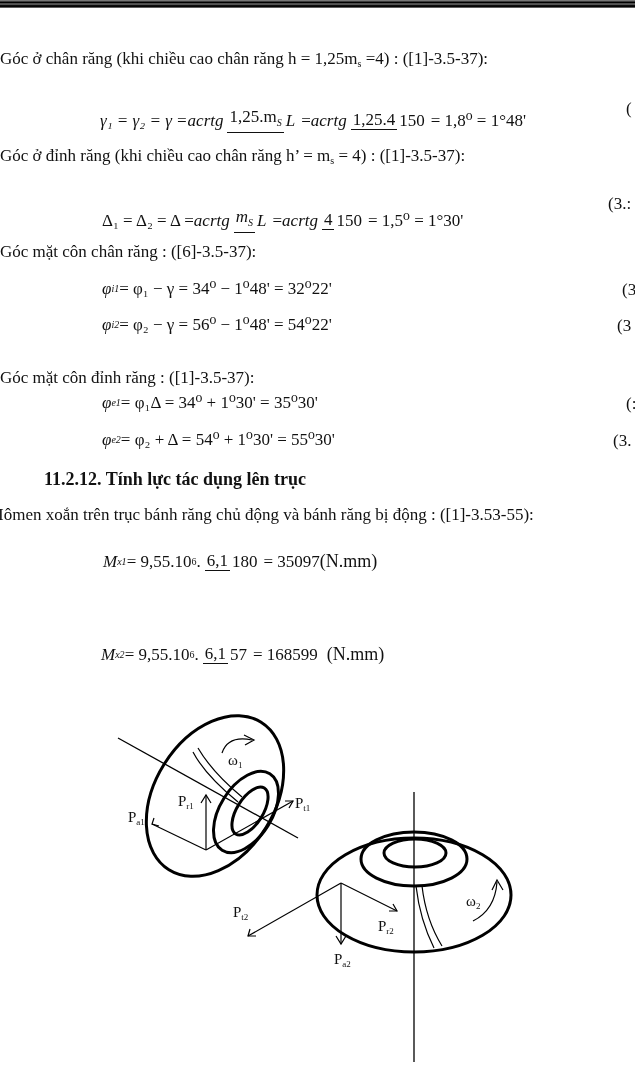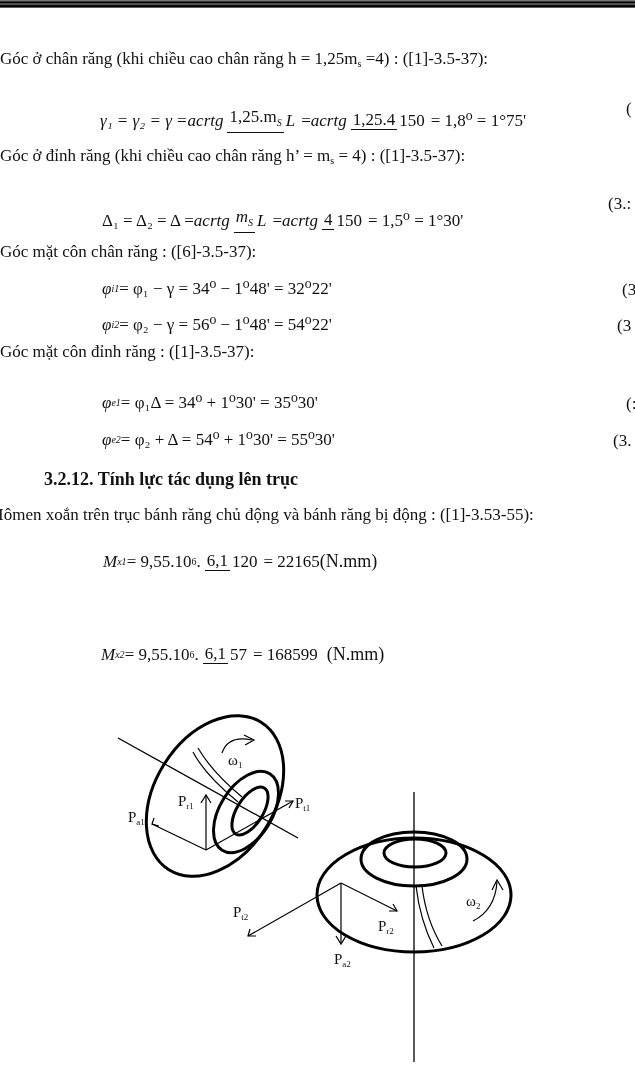--- a/index.html
+++ b/index.html
@@ -37,21 +37,21 @@
   <span class="frac">
     <span class="num"><span>1,25.m</span><sub><i>S</i></sub></span>
     <i class="den">L</i>
   </span>
   <span> = </span>
   <i>acrtg</i>
   <span class="frac">
     <span class="num">1,25.4</span>
     <span class="den">150</span>
   </span>
-  <span> = 1,8⁰ = 1°75'</span>
+  <span> = 1,8⁰ = 1°48'</span>
 </div>
 <div class="eqno" style="left:626px; top:99px;">(</div>
 
 <div class="line" style="top:146px;">
   <span>Góc ở đỉnh răng (khi chiều cao chân răng h’ = m</span><span class="ms-sub">s</span><span> = 4) : ([1]-3.5-37):</span>
 </div>
 
 <div class="eq" style="left:102px; top:192px;">
   <span>Δ₁ = Δ₂ = Δ = </span>
   <i>acrtg</i>
@@ -80,55 +80,55 @@
 </div>
 <div class="eqno" style="left:622px; top:280px;">(3</div>
 
 <div class="eq" style="left:102px; top:314px;">
   <i>φ</i>
     <sub><i>i2</i></sub>
     <span> = φ₂ − γ = 56⁰ − 1⁰48' = 54⁰22'</span>
 </div>
 <div class="eqno" style="left:617px; top:316px;">(3</div>
 
-<div class="line" style="top:342px;">
+<div class="line" style="top:368px;">
   <span>Góc mặt côn đỉnh răng : ([1]-3.5-37):</span>
 </div>
 
 <div class="eq" style="left:102px; top:392px;">
   <i>φ</i>
     <sub><i>e1</i></sub>
     <span> = φ₁Δ = 34⁰ + 1⁰30' = 35⁰30'</span>
 </div>
 <div class="eqno" style="left:626px; top:394px;">(:</div>
 
 <div class="eq" style="left:102px; top:429px;">
   <i>φ</i>
     <sub><i>e2</i></sub>
     <span> = φ₂ + Δ = 54⁰ + 1⁰30' = 55⁰30'</span>
 </div>
 <div class="eqno" style="left:613px; top:431px;">(3.</div>
 
-<div class="line heading" style="left:44px; top:469px;">3.2.12. Tính lực tác dụng lên trục</div>
+<div class="line heading" style="left:44px; top:469px;">11.2.12. Tính lực tác dụng lên trục</div>
 
 <div class="line" style="left:-2px; top:505px;">
   <span>Iômen xoắn trên trục bánh răng chủ động và bánh răng bị động : ([1]-3.53-55):</span>
 </div>
 
 <div class="eq" style="left:103px; top:536px;">
   <i>M</i>
     <sub><i>x1</i></sub>
   <span> = 9,55.10</span>
     <sup>6</sup>
     <span>.</span>
   <span class="frac">
     <span class="num">6,1</span>
-    <span class="den">120</span>
+    <span class="den">180</span>
   </span>
-  <span> = 22165</span>
+  <span> = 35097</span>
   <span style="font-size:18px;"> (N.mm)</span>
 </div>
 
 <div class="eq" style="left:101px; top:629px;">
   <i>M</i>
     <sub><i>x2</i></sub>
   <span> = 9,55.10</span>
     <sup>6</sup>
     <span>.</span>
   <span class="frac">

